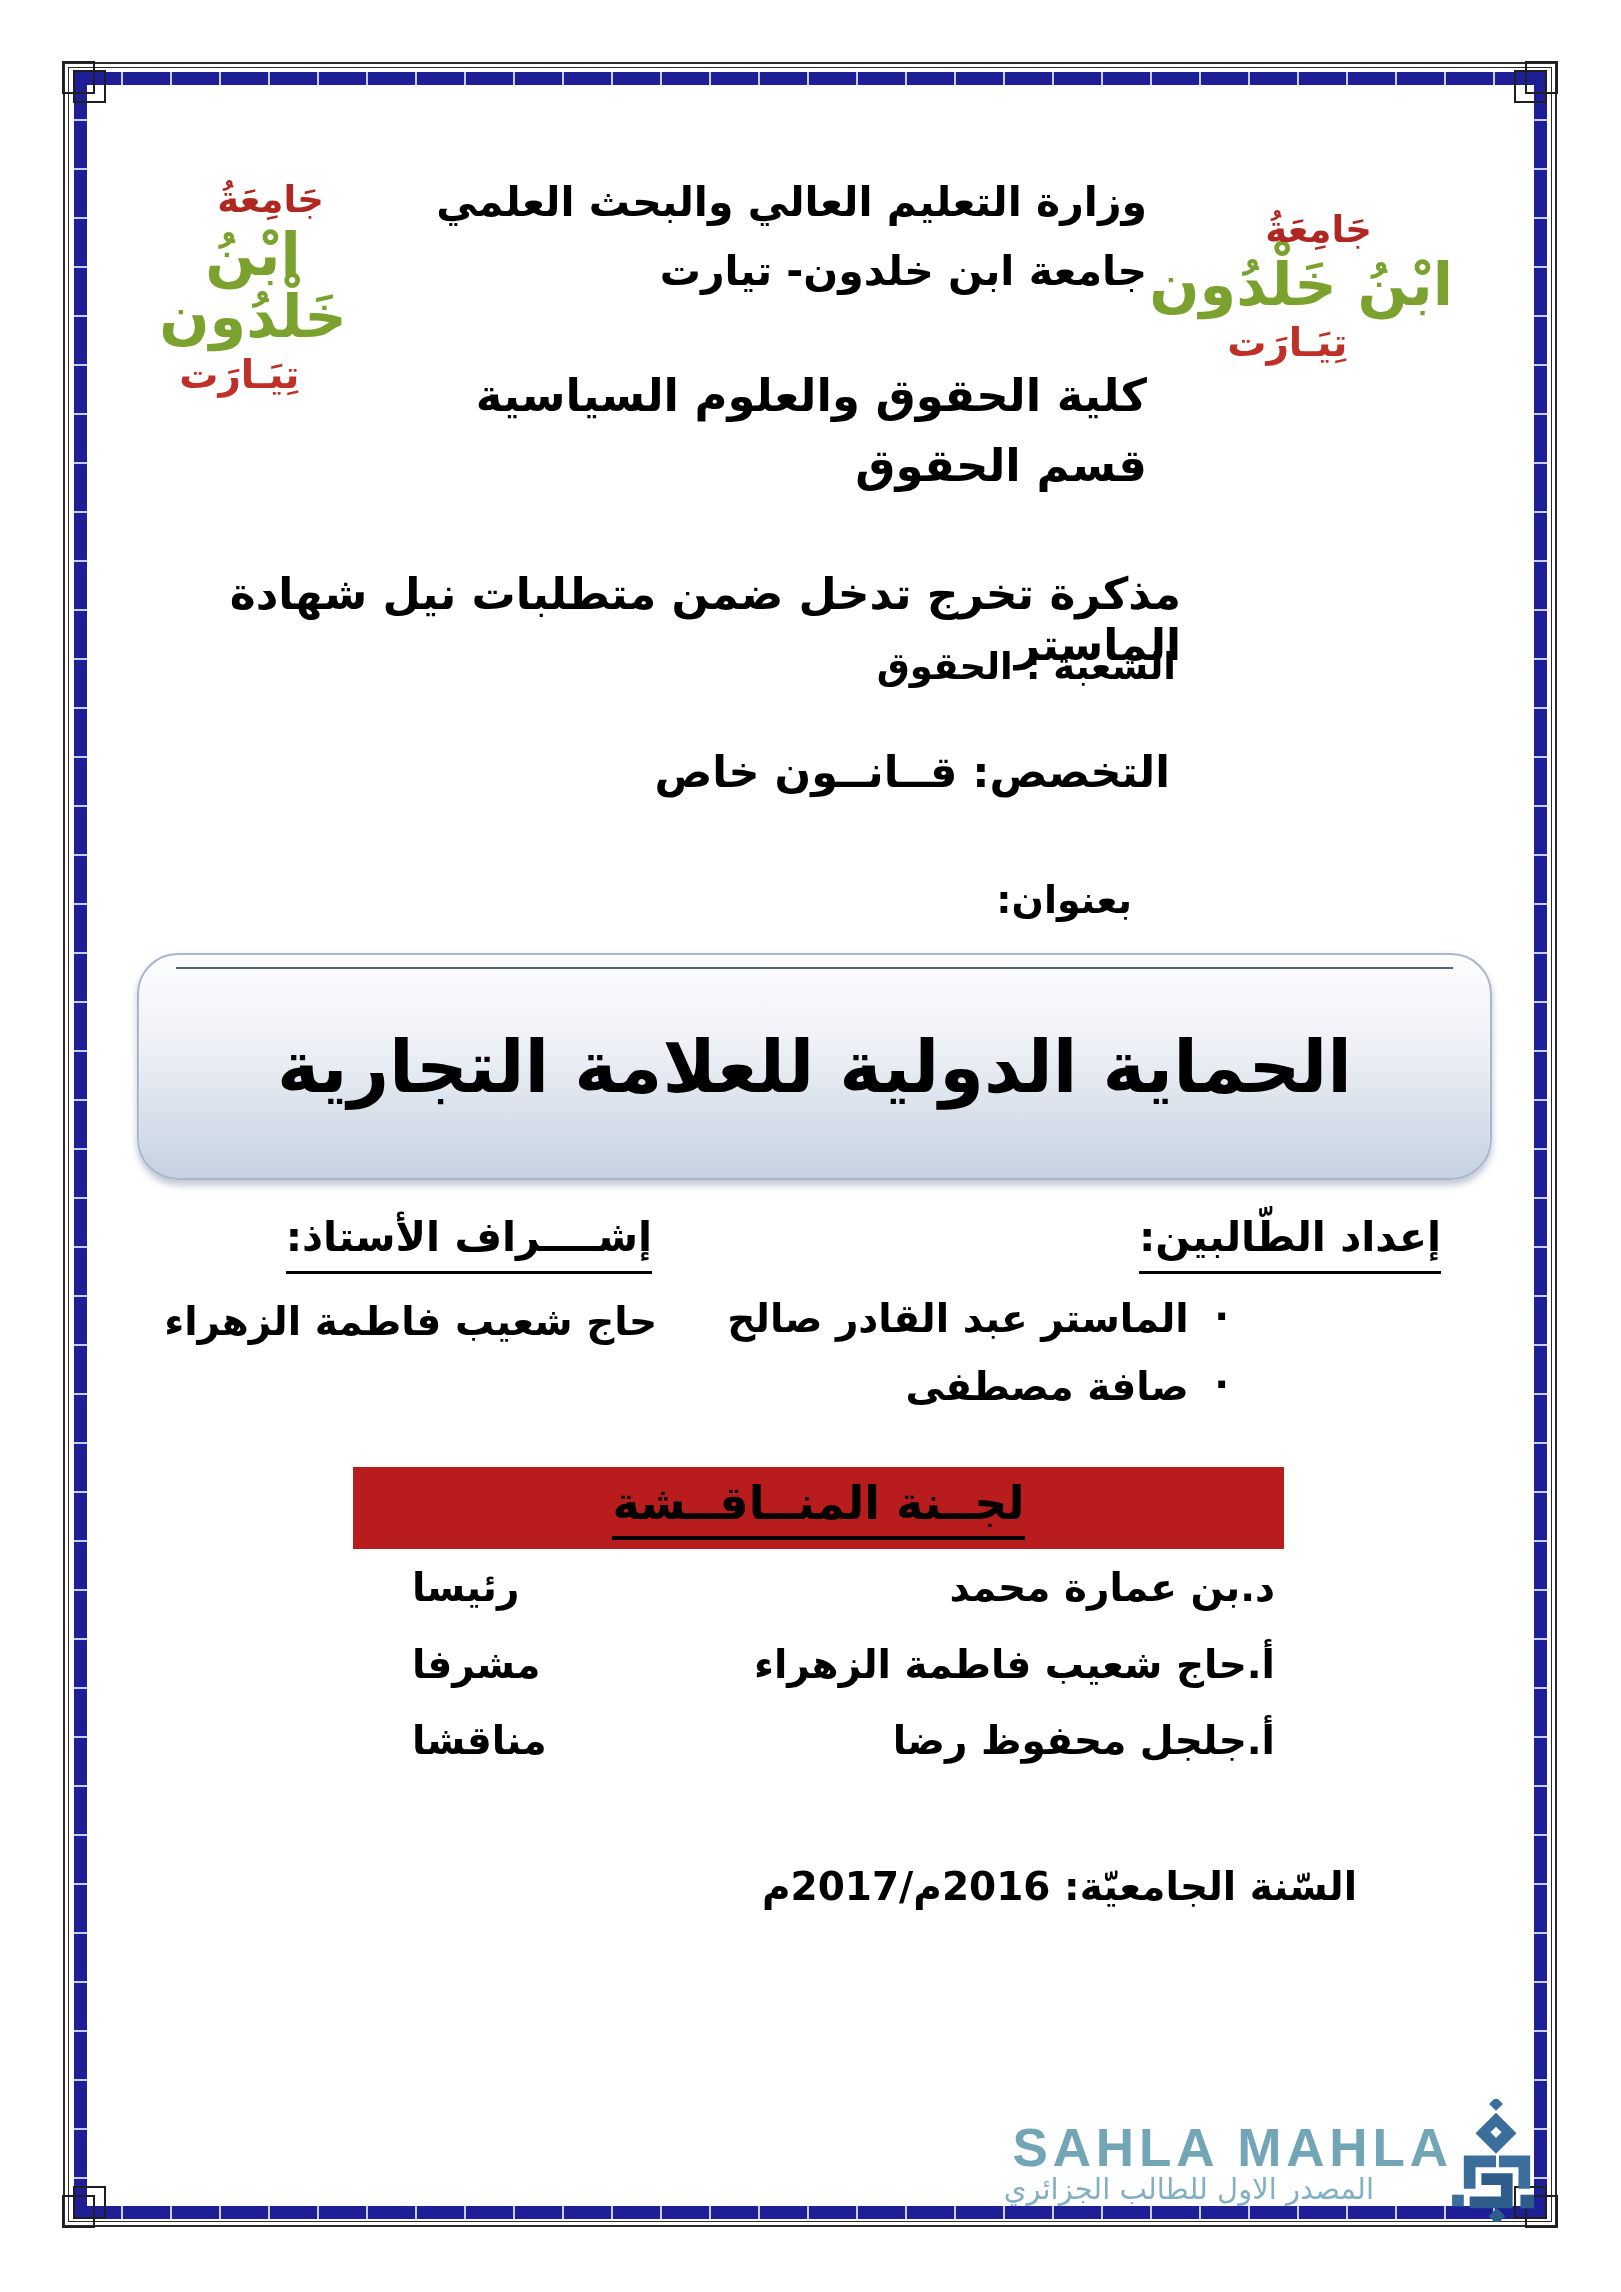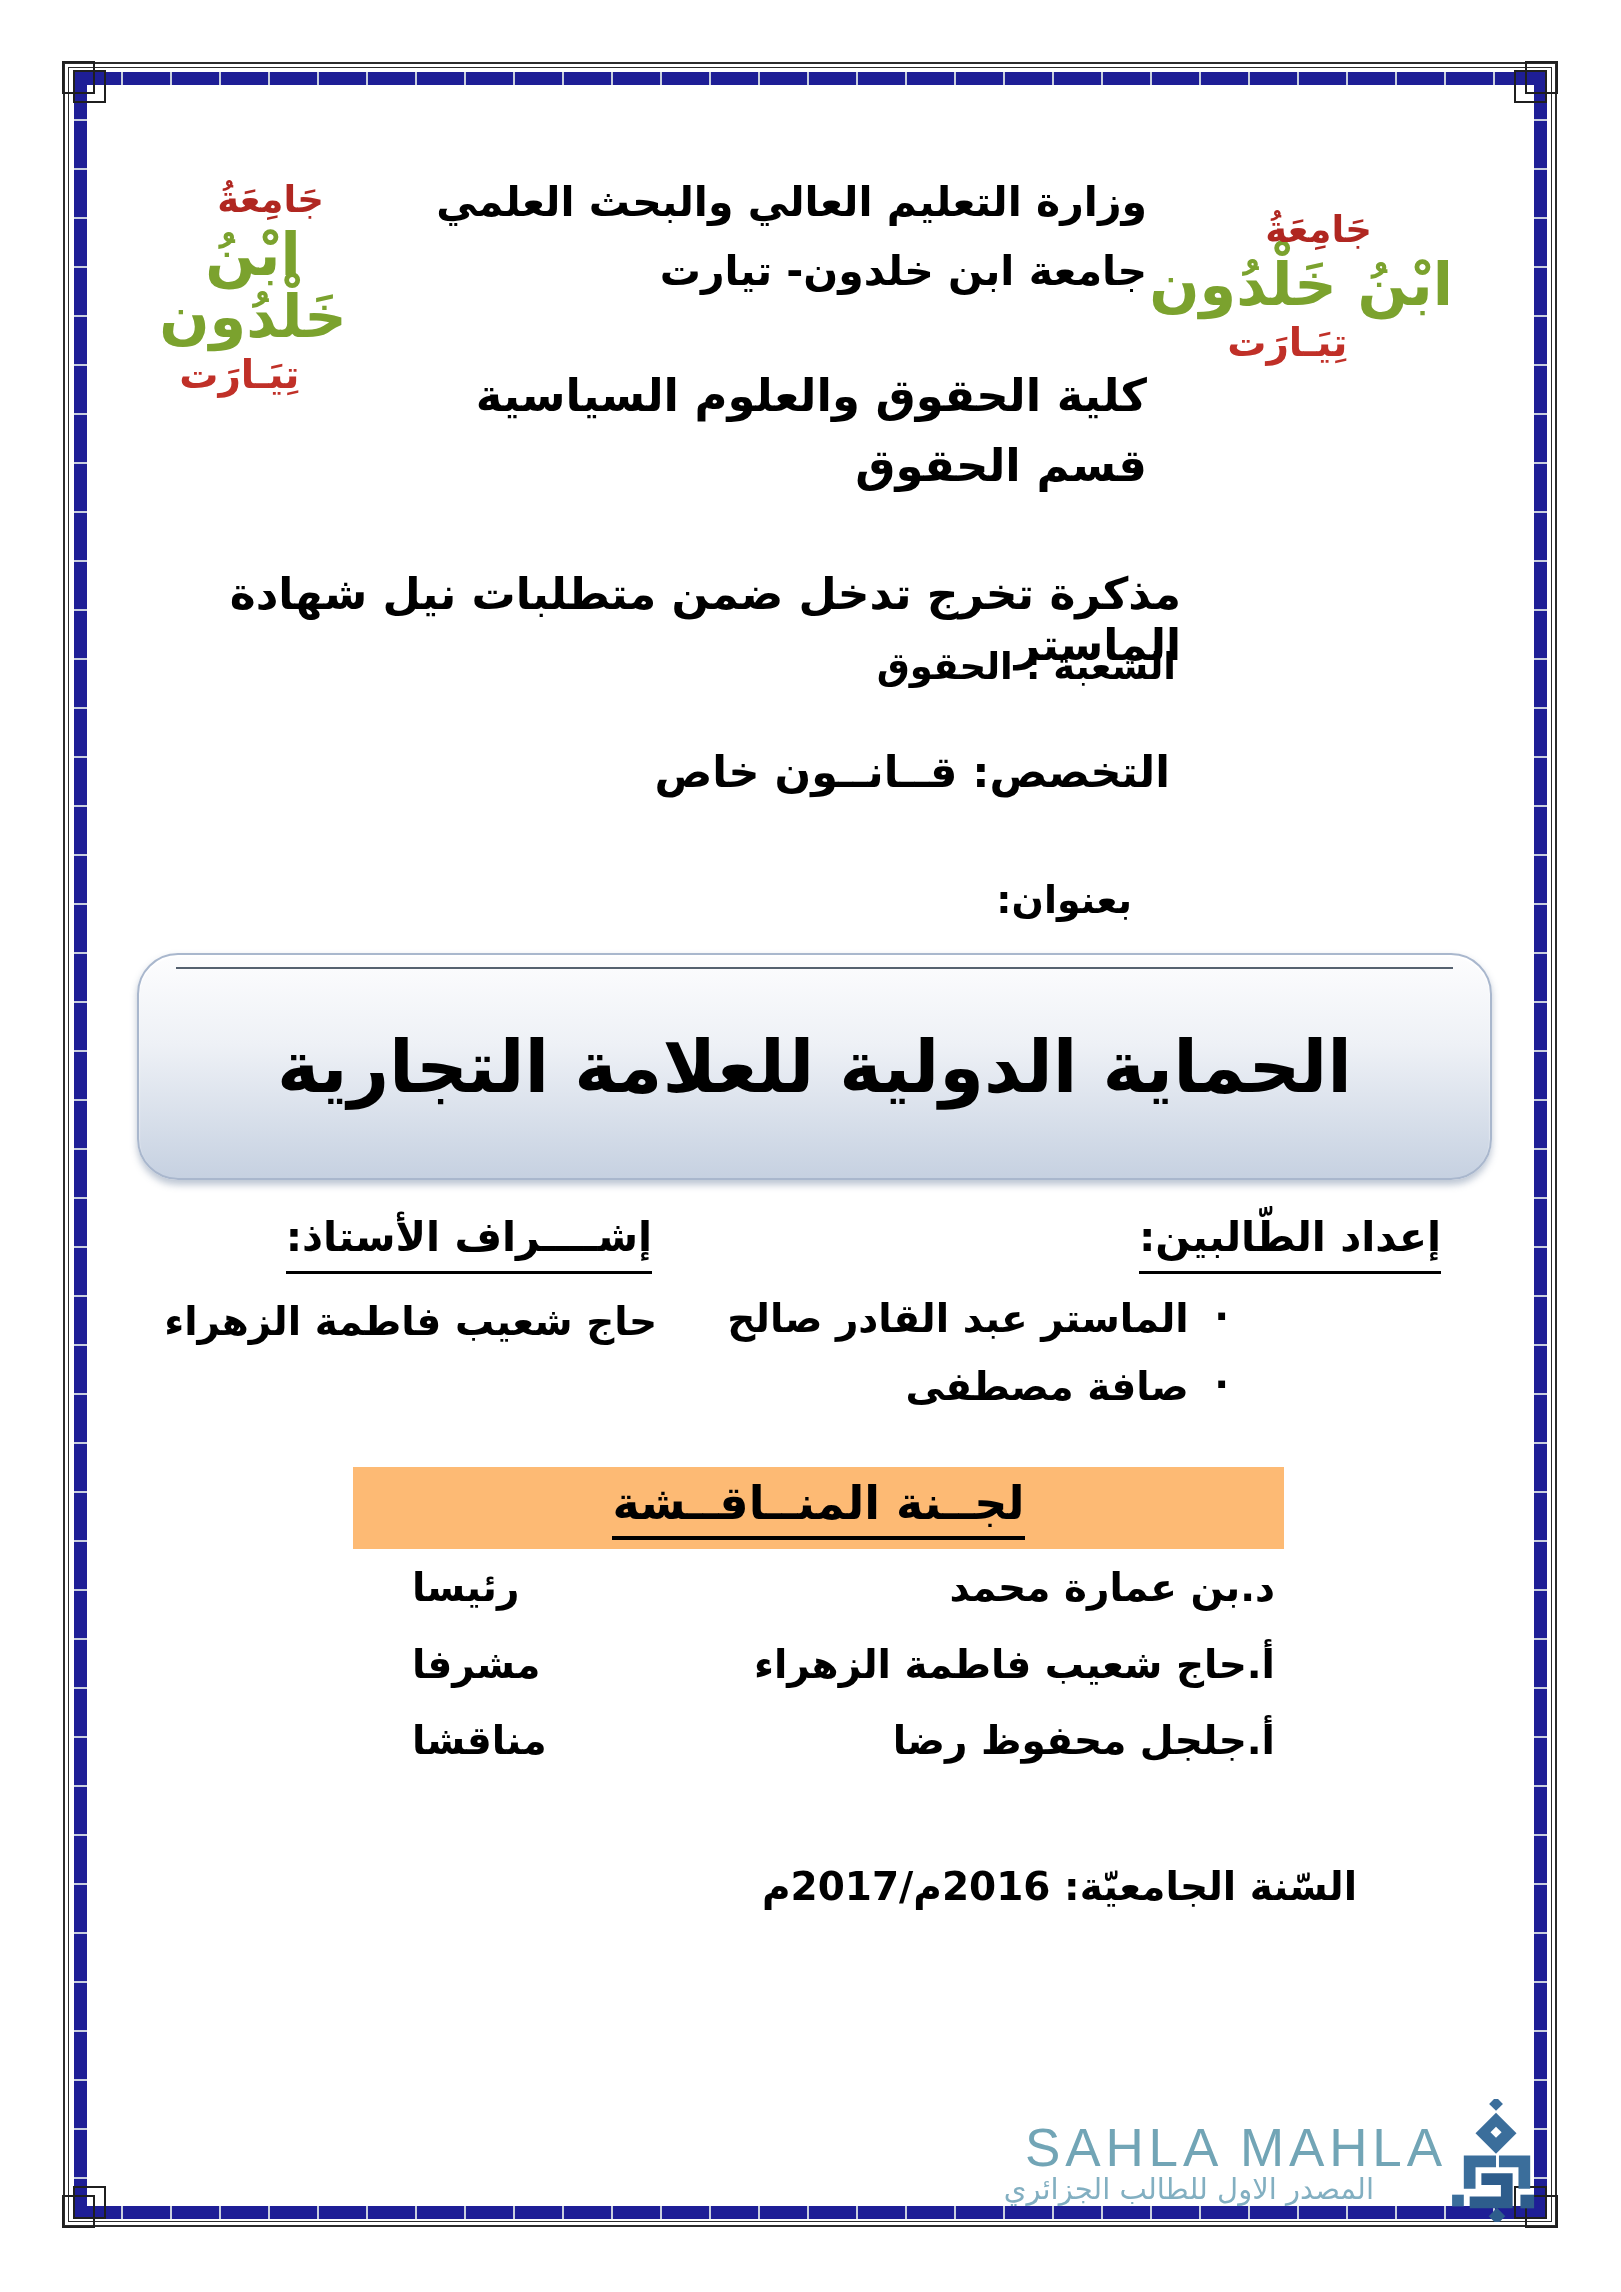--- a/index.html
+++ b/index.html
@@ -42,29 +42,29 @@
   }
   .title-box::before{
     content:"";position:absolute;left:37px;right:37px;top:11.8px;
     border-top:2px solid #55616f;
   }
   .title-text{font-size:72px;font-weight:bold;color:#000;white-space:nowrap;}
   .student-line{display:flex;direction:rtl;gap:25.5px;align-items:flex-start;font-weight:bold;font-size:39px;z-index:3;}
   .bullet{font-size:39px;line-height:1.1;}
   
   .committee-box{
-    left:353px;top:1467px;width:931px;height:82px;background:#fdba74;
+    left:353px;top:1467px;width:931px;height:82px;background:#b91c1c;
     display:flex;align-items:center;justify-content:center;z-index:3;
   }
   .committee-box .underlined{border-bottom-width:4.9px;padding-bottom:5.9px;}
   .committee-rows{left:412px;top:1562px;width:863px;z-index:3;}
   .c-row{display:flex;direction:rtl;justify-content:space-between;font-weight:bold;font-size:39px;margin-bottom:25.5px;line-height:51px;}
   
-  .wm-brand{right:174px;top:2117px;color:#72a5b6;font-family:"Liberation Sans",sans-serif;
-    font-weight:normal;font-size:53px;letter-spacing:4.9px;z-index:4;}
+  .wm-brand{right:168px;top:2117px;color:#72a5b6;font-family:"Liberation Sans",sans-serif;
+    font-weight:bold;font-size:53px;letter-spacing:4.9px;z-index:4;}
   .wm-tagline{right:247px;top:2172px;color:#82afc1;font-size:29px;z-index:4;}
   .wm-logo{right:71px;top:2099px;z-index:4;}
 </style>
 </head>
 <body>
 
 <div class="page">
 
   <div class="thin-frame-a"></div>
   <div class="thin-frame-b"></div>

